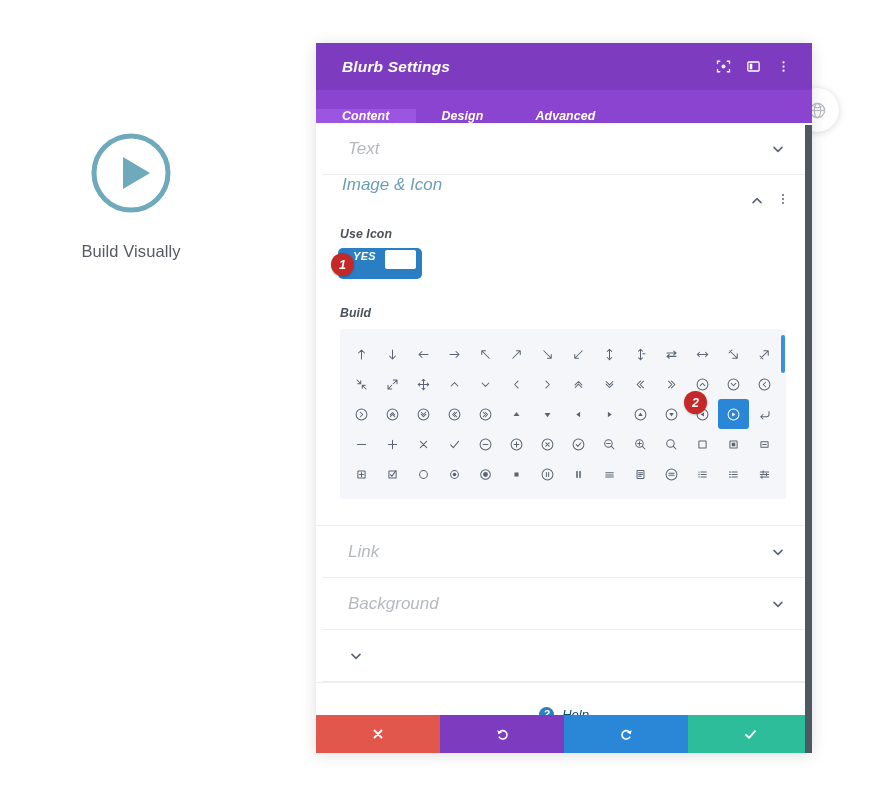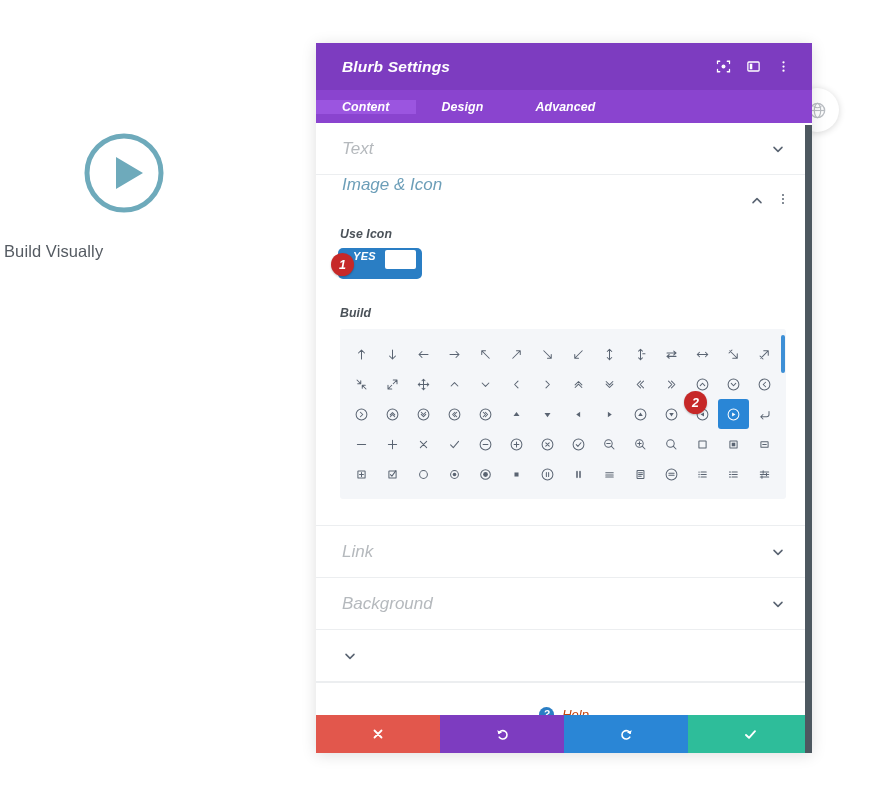--- a/index.html
+++ b/index.html
@@ -19,24 +19,24 @@
   #preview-area {
     position: absolute;
     left: 0;
     top: 0;
     width: 316px;
     height: 807px;
     background: #ffffff;
   }
   #preview-blurb {
     position: absolute;
-    left: 4px;
+    left: 11px;
     top: 130px;
     width: 240px;
-    text-align: left;
+    text-align: center;
   }
   #preview-icon-wrap {
     width: 86px;
     height: 86px;
     margin: 0 auto;
   }
   #preview-icon-wrap svg { display: block; }
   #preview-title {
     margin-top: 26px;
     font-size: 16.5px;
@@ -101,21 +101,21 @@
     justify-content: center;
     cursor: pointer;
   }
   .titlebar-icon svg { display:block; }
 
   
   #modal-tabs {
     height: 33px;
     background: #8a44cf;
     display: flex;
-    align-items: center;
+    align-items: flex-end;
     flex: none;
   }
   .modal-tab {
     display: flex;
     align-items: center;
     padding: 0 26px;
     color: #ffffff;
     font-size: 12.4px;
     font-weight: bold;
     cursor: pointer;
@@ -131,20 +131,21 @@
     background: #ffffff;
   }
 
   .toggle-section {
     border-bottom: 1px solid #eceef0;
     padding: 0 26px;
     height: 51px;
     display: flex;
     align-items: center;
     cursor: pointer;
+    margin-left: 6px;
   }
   .toggle-section .sec-title {
     flex: 1;
     font-size: 17px;
     color: #b5b9bd;
     font-weight: normal;
   }
   .chev { width: 16px; height: 16px; display:block; }
 
   
@@ -259,21 +260,21 @@
   
   #help-row {
     height: 62px;
     display: flex;
     align-items: center;
     justify-content: center;
     gap: 8px;
     border-top: 1px solid #eceef0;
     margin-top: 0;
   }
-  #help-label { font-size: 13px; color: #c2410c; }
+  #help-label { font-size: 13px; color: #0c4a6e; }
   .help-q {
     width: 15px; height: 15px; border-radius: 50%;
     background: #2a7ec4; color:#fff;
     font-size: 10.5px; font-weight: bold;
     display:flex; align-items:center; justify-content:center;
   }
 
   
   #modal-actions {
     height: 38px;

